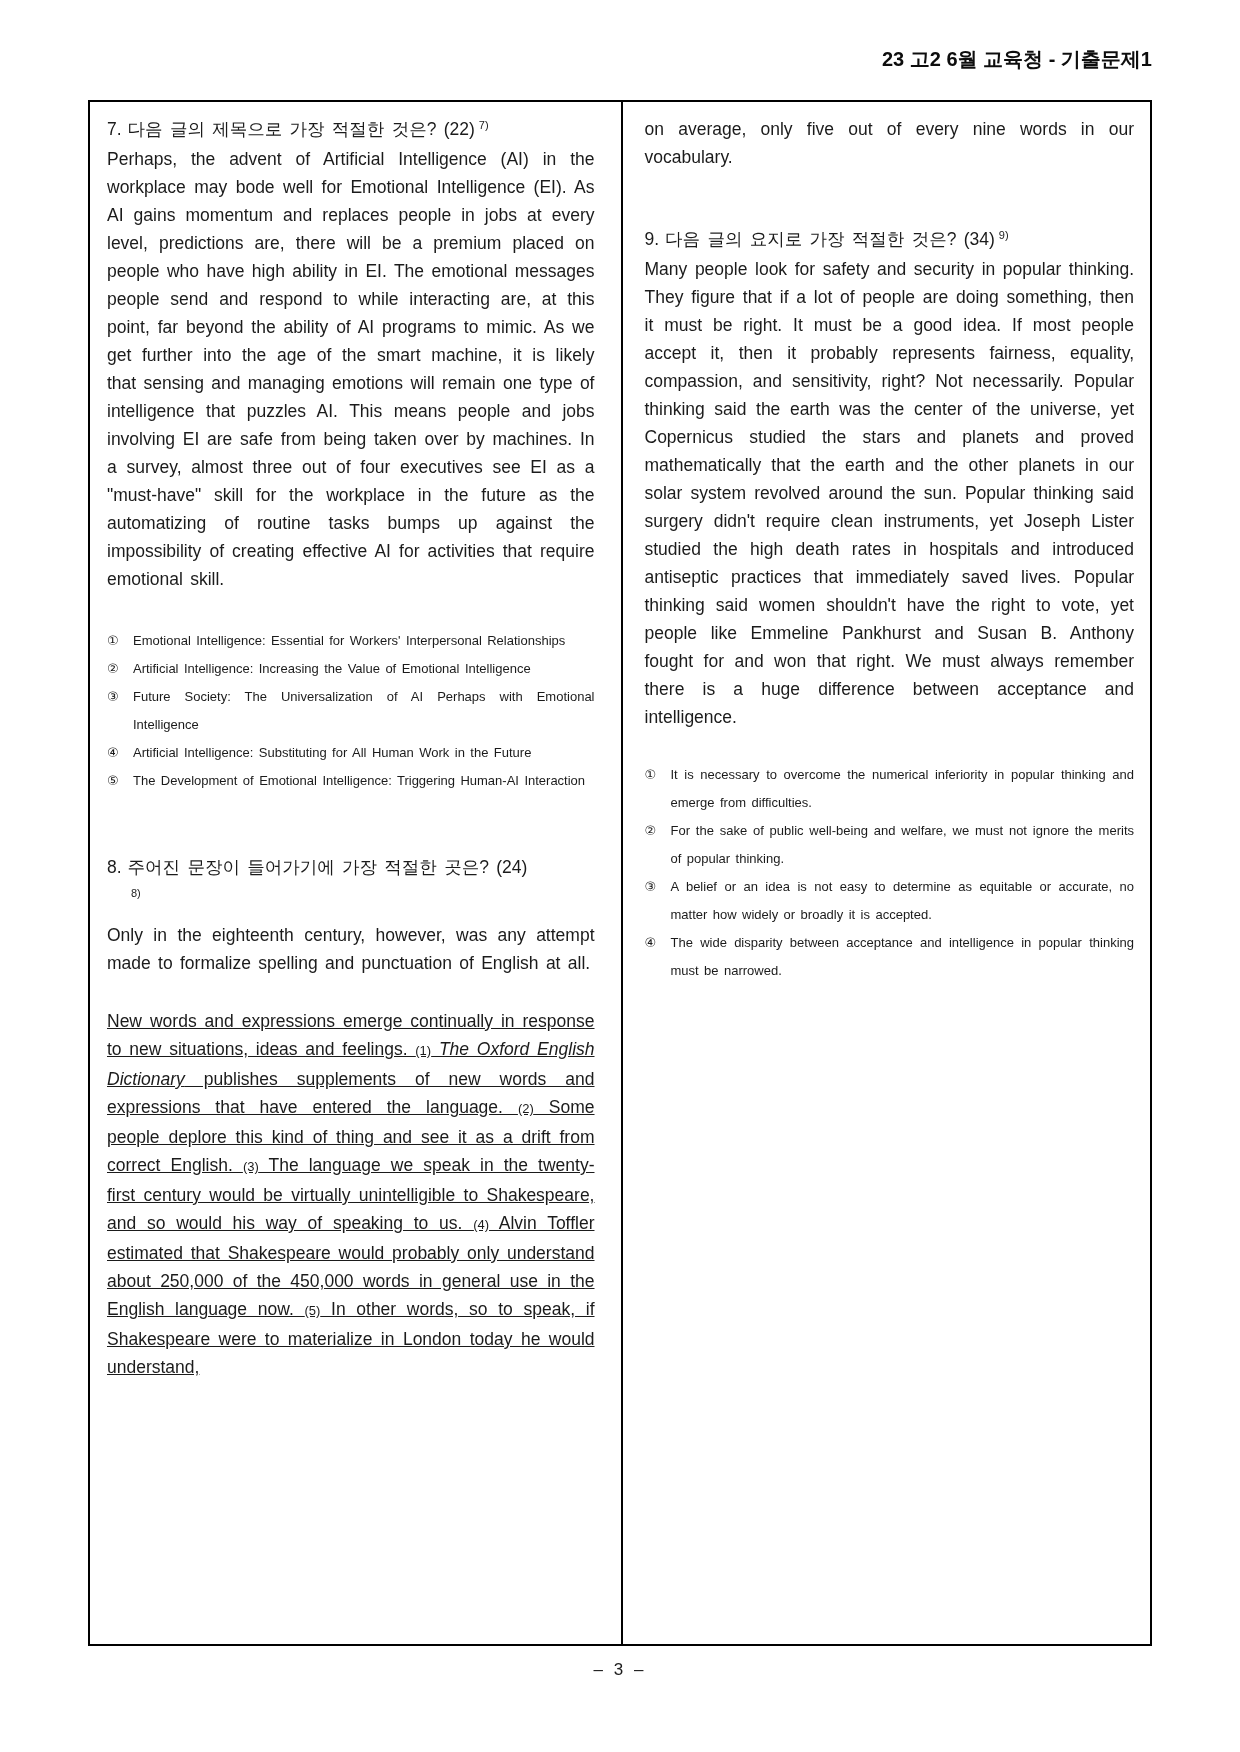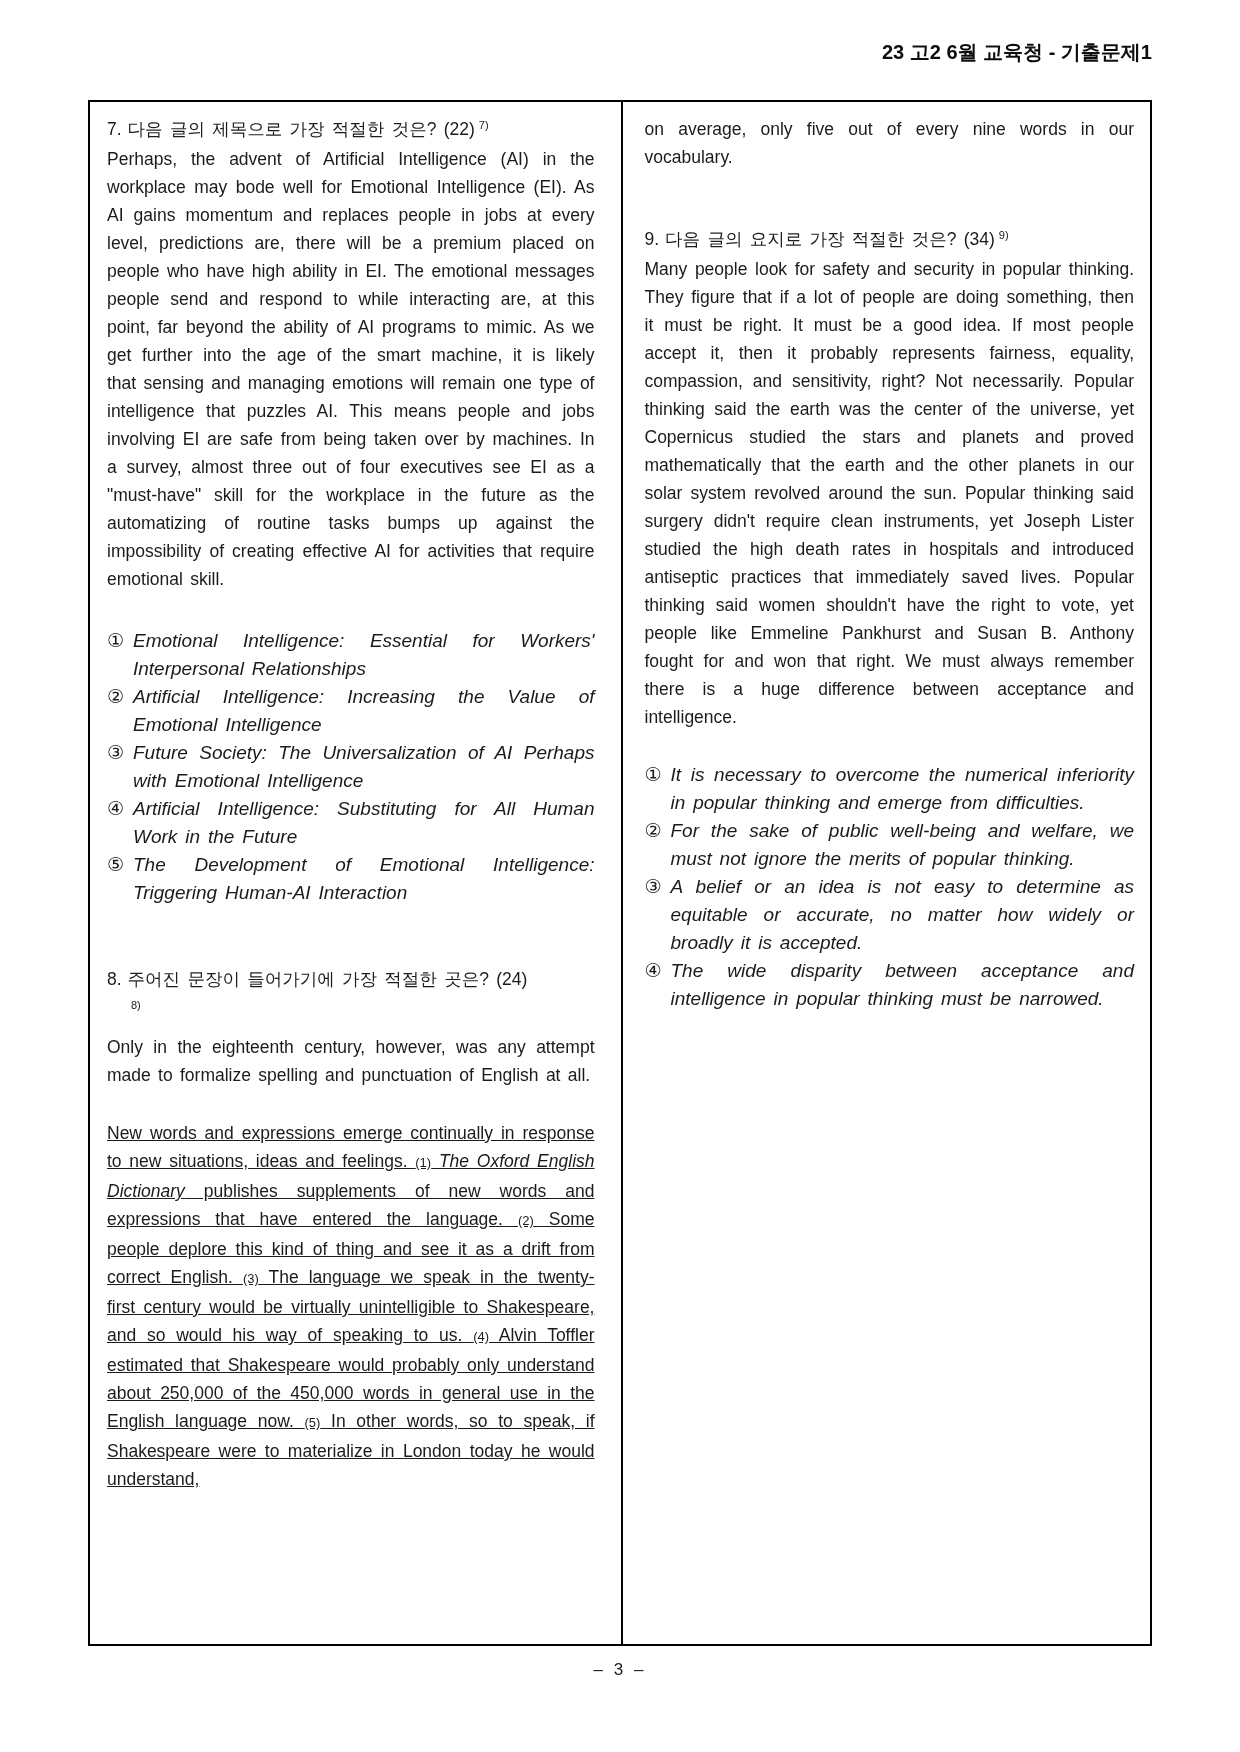--- a/index.html
+++ b/index.html
@@ -10,21 +10,21 @@
   body {
     width: 1240px;
     height: 1752px;
     position: relative;
     font-family: "Liberation Sans", "DejaVu Sans", sans-serif;
     color: #1b1b1b;
     overflow: hidden;
   }
   .page-header {
     position: absolute;
-    top: 39px;
+    top: 46px;
     right: 88px;
     font-size: 20px;
     font-weight: 700;
     color: #0d0d0d;
   }
   .content-box {
     position: absolute;
     left: 88px;
     top: 100px;
     width: 1064px;
@@ -67,27 +67,26 @@
     margin: 2px 0 0 0;
     font-size: 17.5px;
     line-height: 28px;
     text-align: justify;
     word-spacing: 0.14em;
   }
   .seg-marker { font-size: 13px; }
   .seg-italic { font-style: italic; }
   .choices { margin-top: 34px; }
   .choice {
-    font-size: 19px;
+    font-size: 13px;
     line-height: 28px;
     text-align: justify;
     word-spacing: 0.14em;
     padding-left: 26px;
     text-indent: -26px;
-    font-style: italic;
   }
   .choice-num {
     display: inline-block;
     width: 26px;
     text-indent: 0;
   }
   .q8-block { margin-top: 58px; }
   .given { margin-top: 16px; }
   .para-gap { margin-top: 30px; text-decoration: underline; }
   .q9-block { margin-top: 54px; }

